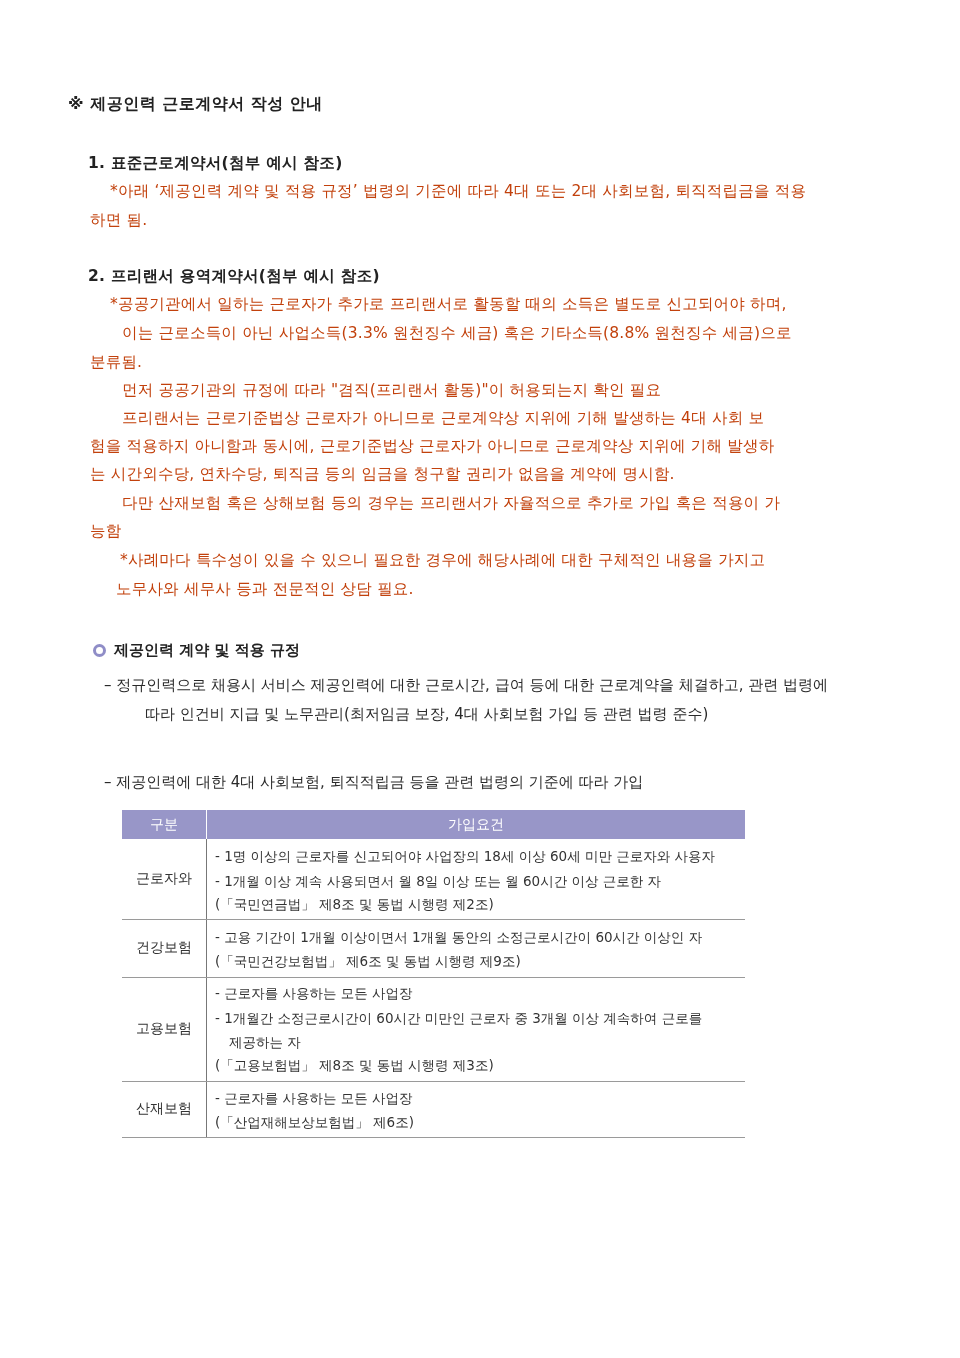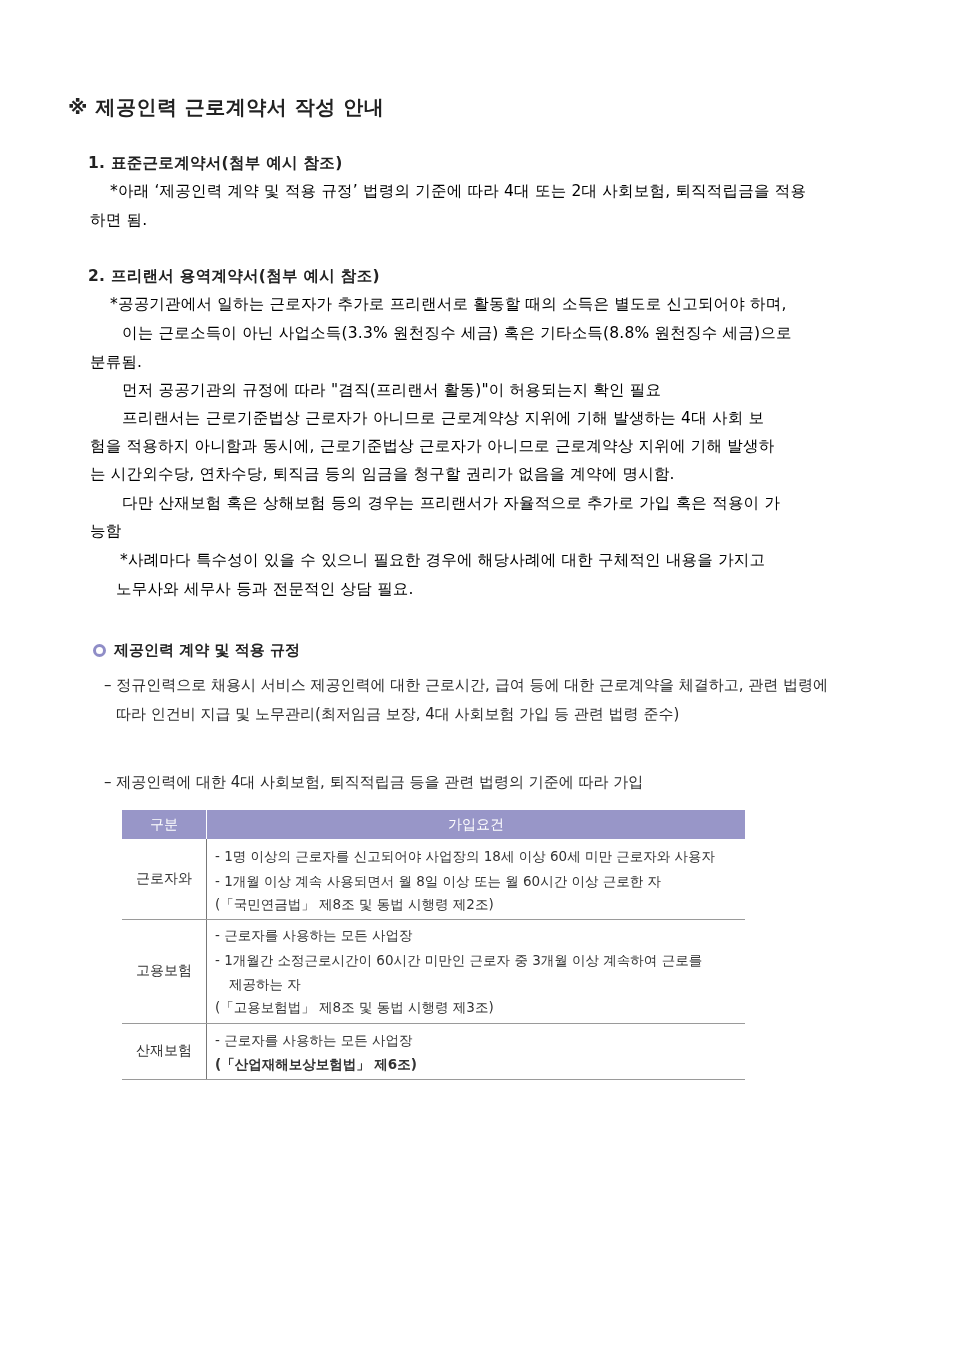--- a/index.html
+++ b/index.html
@@ -1,21 +1,21 @@
 <!DOCTYPE html>
 <html><head>
 <meta charset="utf-8">
 <style>
   html, body { margin: 0; padding: 0; background: #ffffff; }
   body { width: 960px; height: 1358px; position: relative; overflow: hidden;
          font-family: "DejaVu Sans", "Liberation Sans", sans-serif; color: #222; }
   .abs { position: absolute; white-space: nowrap; }
-  .title { left: 68px; top: 94px; font-size: 20px; font-weight: bold; letter-spacing: 0.5px; }
+  .title { left: 68px; top: 94px; font-size: 16px; font-weight: bold; letter-spacing: 0.5px; }
   .h2 { font-size: 15.5px; font-weight: bold; letter-spacing: 0.3px; }
-  .p { font-size: 15.5px; letter-spacing: 0.2px; color: #000000; }
+  .p { font-size: 15.5px; letter-spacing: 0.2px; color: #c2410c; }
   .bullet-head { left: 93px; top: 641px; font-size: 15px; font-weight: bold; display: flex; align-items: center; gap: 8px; }
   .ring { width: 7px; height: 7px; border: 3px solid #8f8dc7; border-radius: 50%; display: inline-block; }
   .dash { font-size: 15px; color: #2a2a2a; }
   table.ins { position: absolute; left: 122px; top: 810px; width: 623px; border-collapse: collapse;
               font-size: 13.5px; color: #333; }
   table.ins th { background: #9896c8; color: #ffffff; font-weight: normal; height: 27px; font-size: 14px; }
   table.ins th:first-child { width: 82px; border-right: 1px solid #fff; }
   table.ins td { border-bottom: 1.5px solid #9a9a9a; vertical-align: middle; padding: 3px 0; }
   table.ins td.cat { text-align: center; border-right: 1px solid #777; font-size: 14px; }
   table.ins td.req { padding-left: 8px; }
@@ -42,49 +42,56 @@
 <div class="abs p" style="left:122px; top:493px;">다만 산재보험 혹은 상해보험 등의 경우는 프리랜서가 자율적으로 추가로 가입 혹은 적용이 가</div>
 <div class="abs p" style="left:90px; top:521px;">능함</div>
 <div class="abs p" style="left:112px; top:550px;margin-left:8px;">*사례마다 특수성이 있을 수 있으니 필요한 경우에 해당사례에 대한 구체적인 내용을 가지고</div>
 <div class="abs p" style="left:90px; top:579px;margin-left:26px;">노무사와 세무사 등과 전문적인 상담 필요.</div>
 
 <div class="abs bullet-head">
   <span class="ring"></span>
   <span>제공인력 계약 및 적용 규정</span>
 </div>
 <div class="abs dash" style="left:104px; top:676px;">– 정규인력으로 채용시 서비스 제공인력에 대한 근로시간, 급여 등에 대한 근로계약을 체결하고, 관련 법령에</div>
-<div class="abs dash" style="left:116px; top:705px;">따라 인건비 지급 및 노무관리(최저임금 보장, 4대 사회보험 가입 등 관련 법령 준수)</div>
+<div class="abs dash" style="left:145px; top:705px;">따라 인건비 지급 및 노무관리(최저임금 보장, 4대 사회보험 가입 등 관련 법령 준수)</div>
 <div class="abs dash" style="left:104px; top:773px;">– 제공인력에 대한 4대 사회보험, 퇴직적립금 등을 관련 법령의 기준에 따라 가입</div>
 
 <table class="ins">
   <thead>
     <tr>
       <th>구분</th>
       <th>가입요건</th>
     </tr>
   </thead>
   <tbody>
     <tr style="height:80px;">
       <td class="cat">근로자와</td>
       <td class="req">
         <div class="line">- 1명 이상의 근로자를 신고되어야 사업장의 18세 이상 60세 미만 근로자와 사용자</div>
         <div class="line">- 1개월 이상 계속 사용되면서 월 8일 이상 또는 월 60시간 이상 근로한 자</div>
         <div class="line" style="line-height:20px;">(「국민연금법」 제8조 및 동법 시행령 제2조)</div>
       </td>
     </tr>
+    <tr style="height:58px;">
+      <td class="cat">건강보험</td>
+      <td class="req">
+        <div class="line">- 고용 기간이 1개월 이상이면서 1개월 동안의 소정근로시간이 60시간 이상인 자</div>
+        <div class="line" style="line-height:22px;">(「국민건강보험법」 제6조 및 동법 시행령 제9조)</div>
+      </td>
+    </tr>
     <tr style="height:104px;">
       <td class="cat">고용보험</td>
       <td class="req">
         <div class="line">- 근로자를 사용하는 모든 사업장</div>
         <div class="line">- 1개월간 소정근로시간이 60시간 미만인 근로자 중 3개월 이상 계속하여 근로를</div>
         <div class="line indent" style="line-height:22px;">제공하는 자</div>
         <div class="line" style="line-height:24px;">(「고용보험법」 제8조 및 동법 시행령 제3조)</div>
       </td>
     </tr>
     <tr style="height:56px;">
       <td class="cat">산재보험</td>
       <td class="req">
         <div class="line">- 근로자를 사용하는 모든 사업장</div>
-        <div class="line" style="line-height:22px;font-weight:bold;">(「산업재해보상보험법」 제6조)</div>
+        <div class="line" style="line-height:22px;">(「산업재해보상보험법」 제6조)</div>
       </td>
     </tr>
   </tbody>
 </table>
 
 </body></html>

